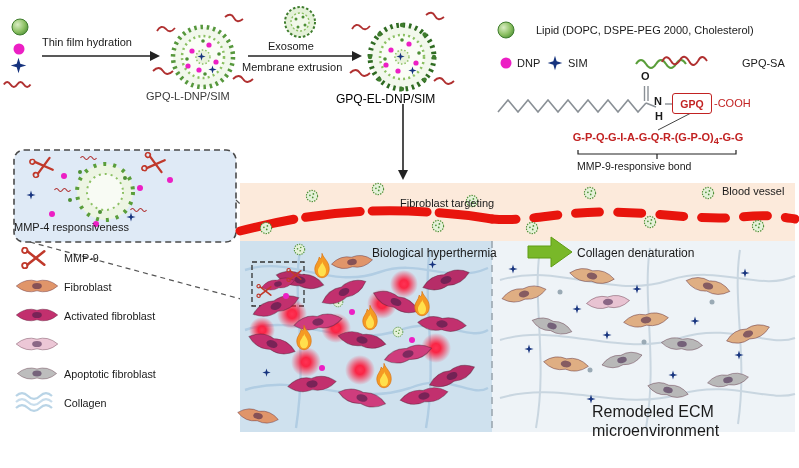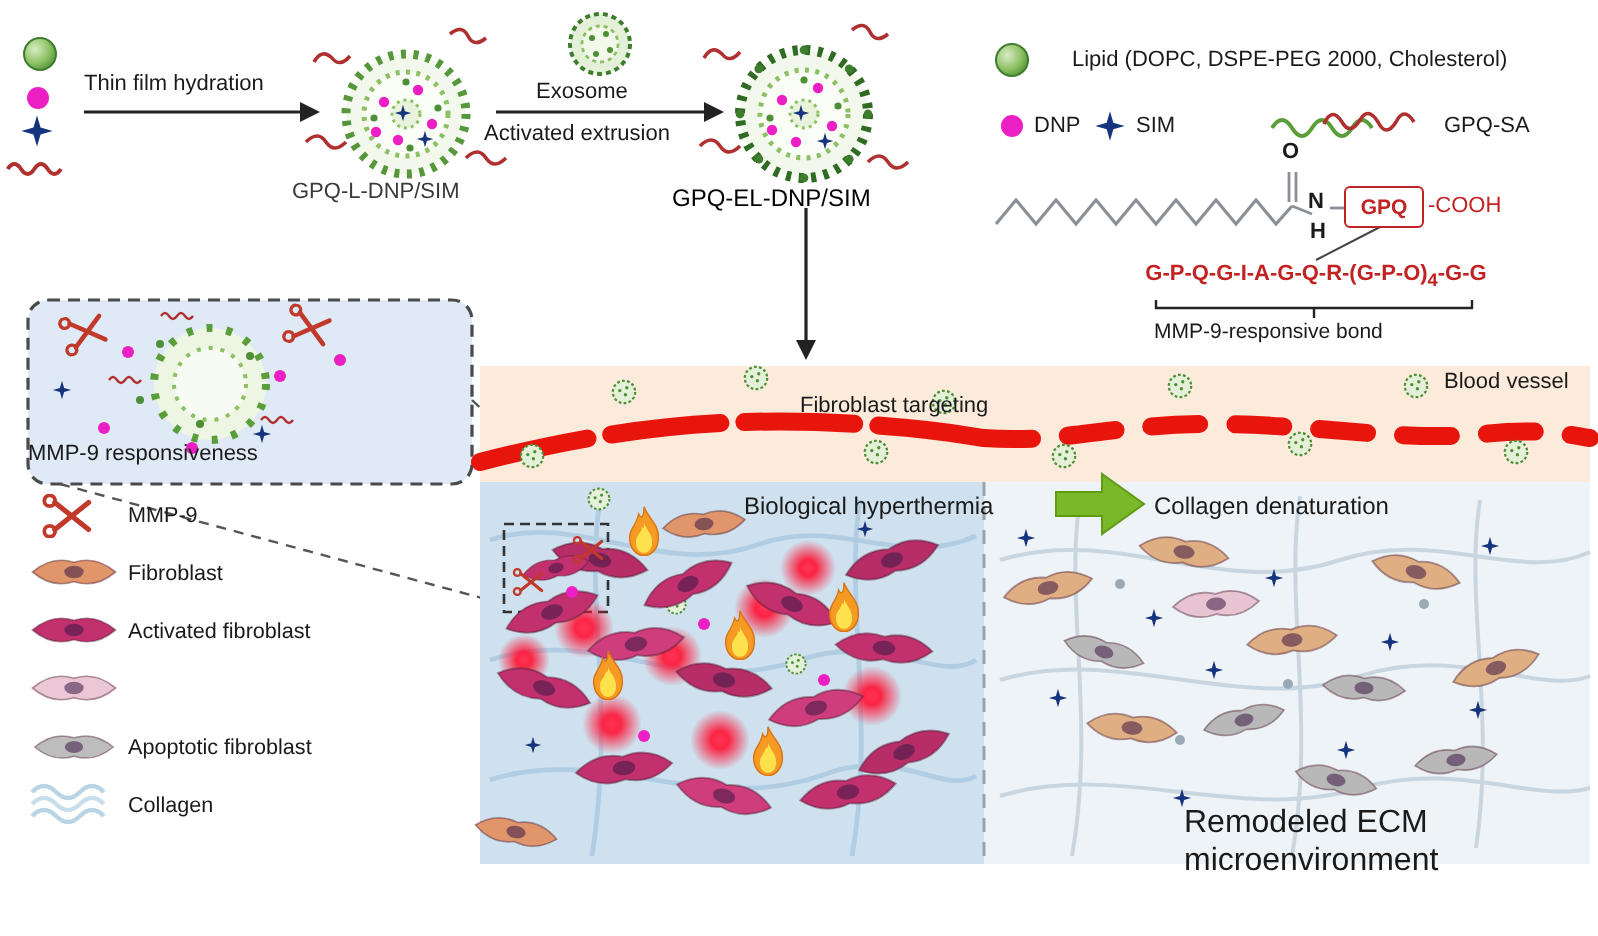--- a/index.html
+++ b/index.html
@@ -388,42 +388,42 @@
     <circle cx="560" cy="292" r="2.5" fill="#9aaab5"></circle>
         <circle cx="644" cy="342" r="2.5" fill="#9aaab5"></circle>
     <circle cx="712" cy="302" r="2.5" fill="#9aaab5"></circle>
         <circle cx="590" cy="370" r="2.5" fill="#9aaab5"></circle>
   </g>
 </svg>
 
 <div class="lbl c" style="left:42px;top:36px;width:112px">Thin film hydration</div>
 <div class="lbl c gray" style="left:146px;top:90px;width:114px;font-weight:500">GPQ-L-DNP/SIM</div>
 <div class="lbl c" style="left:268px;top:40px;width:64px">Exosome</div>
-<div class="lbl c" style="left:242px;top:61px;width:118px">Activated extrusion</div>
+<div class="lbl c" style="left:242px;top:61px;width:118px">Membrane extrusion</div>
 <div class="lbl c b" style="left:336px;top:92px;width:132px;font-size:12px;color:#000">GPQ-EL-DNP/SIM</div>
 
 
 <div class="lbl" style="left:536px;top:24px;width:260px">Lipid (DOPC, DSPE-PEG 2000, Cholesterol)</div>
 <div class="lbl" style="left:517px;top:57px">DNP</div>
 <div class="lbl" style="left:568px;top:57px">SIM</div>
-<div class="lbl" style="left:722px;top:57px">GPQ-SA</div>
+<div class="lbl" style="left:742px;top:57px">GPQ-SA</div>
 
 <div class="lbl" style="left:641px;top:70px;font-weight:600">O</div>
 <div class="lbl" style="left:654px;top:95px;font-weight:600">N</div>
 <div class="lbl" style="left:655px;top:110px;font-weight:600">H</div>
 <div id="gpq-box">GPQ</div>
 <div class="lbl b red" style="left:714px;top:97px">-COOH</div>
 
 <div id="peptide">
   <span>G-P-Q-G-I-A-G-Q-R-(G-P-O)</span><sub>4</sub><span>-G-G</span>
 </div>
 <div class="lbl c" style="left:577px;top:160px;width:160px;font-size:10.5px">MMP-9-responsive bond</div>
 
 <div class="lbl" style="left:722px;top:185px">Blood vessel</div>
-<div class="lbl c" style="left:14px;top:221px;width:222px;font-weight:500">MMP-9 responsiveness</div>
+<div class="lbl c" style="left:14px;top:221px;width:222px;font-weight:500">MMP-4 responsiveness</div>
 <div class="lbl c b" style="left:372px;top:246px;width:152px;font-size:12px">Biological hyperthermia</div>
 <div class="lbl c" style="left:400px;top:197px;width:130px">Fibroblast targeting</div>
 <div class="lbl b" style="left:577px;top:246px;width:150px;font-size:12px">Collagen denaturation</div>
 <div class="lbl c b" style="left:592px;top:403px;width:228px;font-size:16px">Remodeled ECM microenvironment</div>
 
 <div class="lbl" style="left:64px;top:252px;font-size:10.8px">MMP-9</div>
 <div class="lbl" style="left:64px;top:281px;font-size:10.8px">Fibroblast</div>
 <div class="lbl" style="left:64px;top:310px;font-size:10.8px">Activated fibroblast</div>
 <div class="lbl" style="left:64px;top:368px;font-size:10.8px">Apoptotic fibroblast</div>
 <div class="lbl" style="left:64px;top:397px;font-size:10.8px">Collagen</div>

